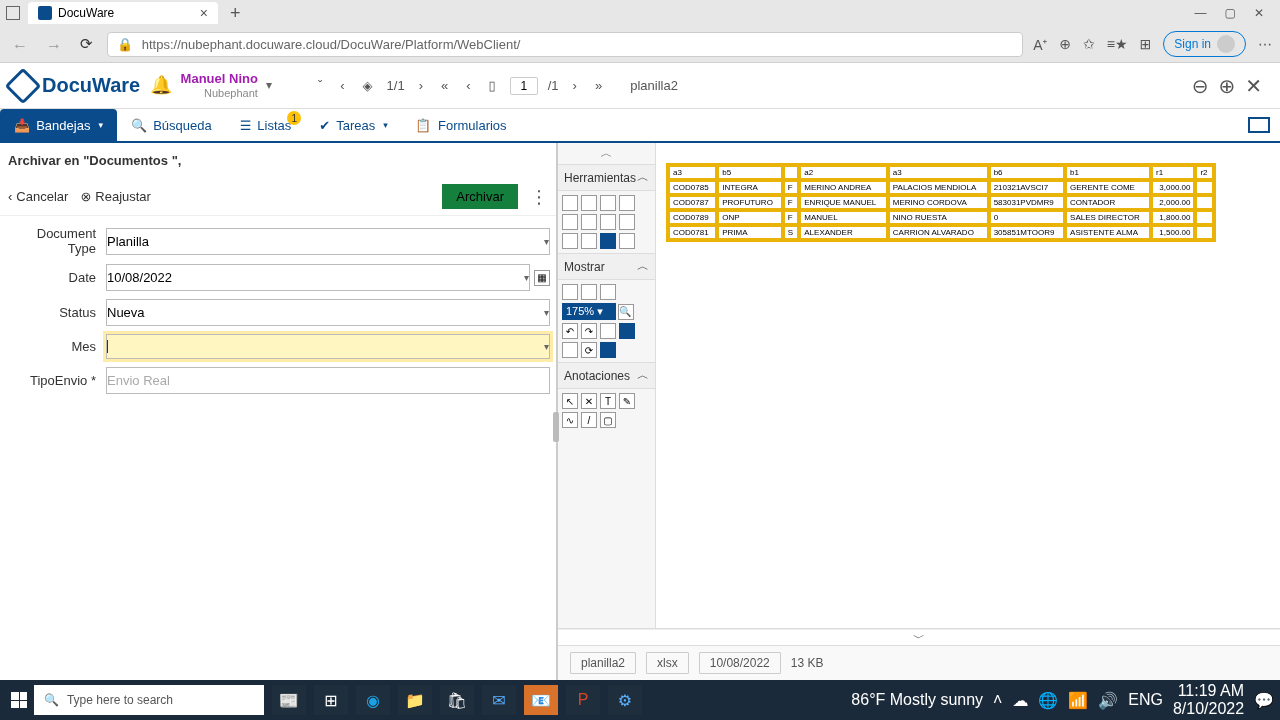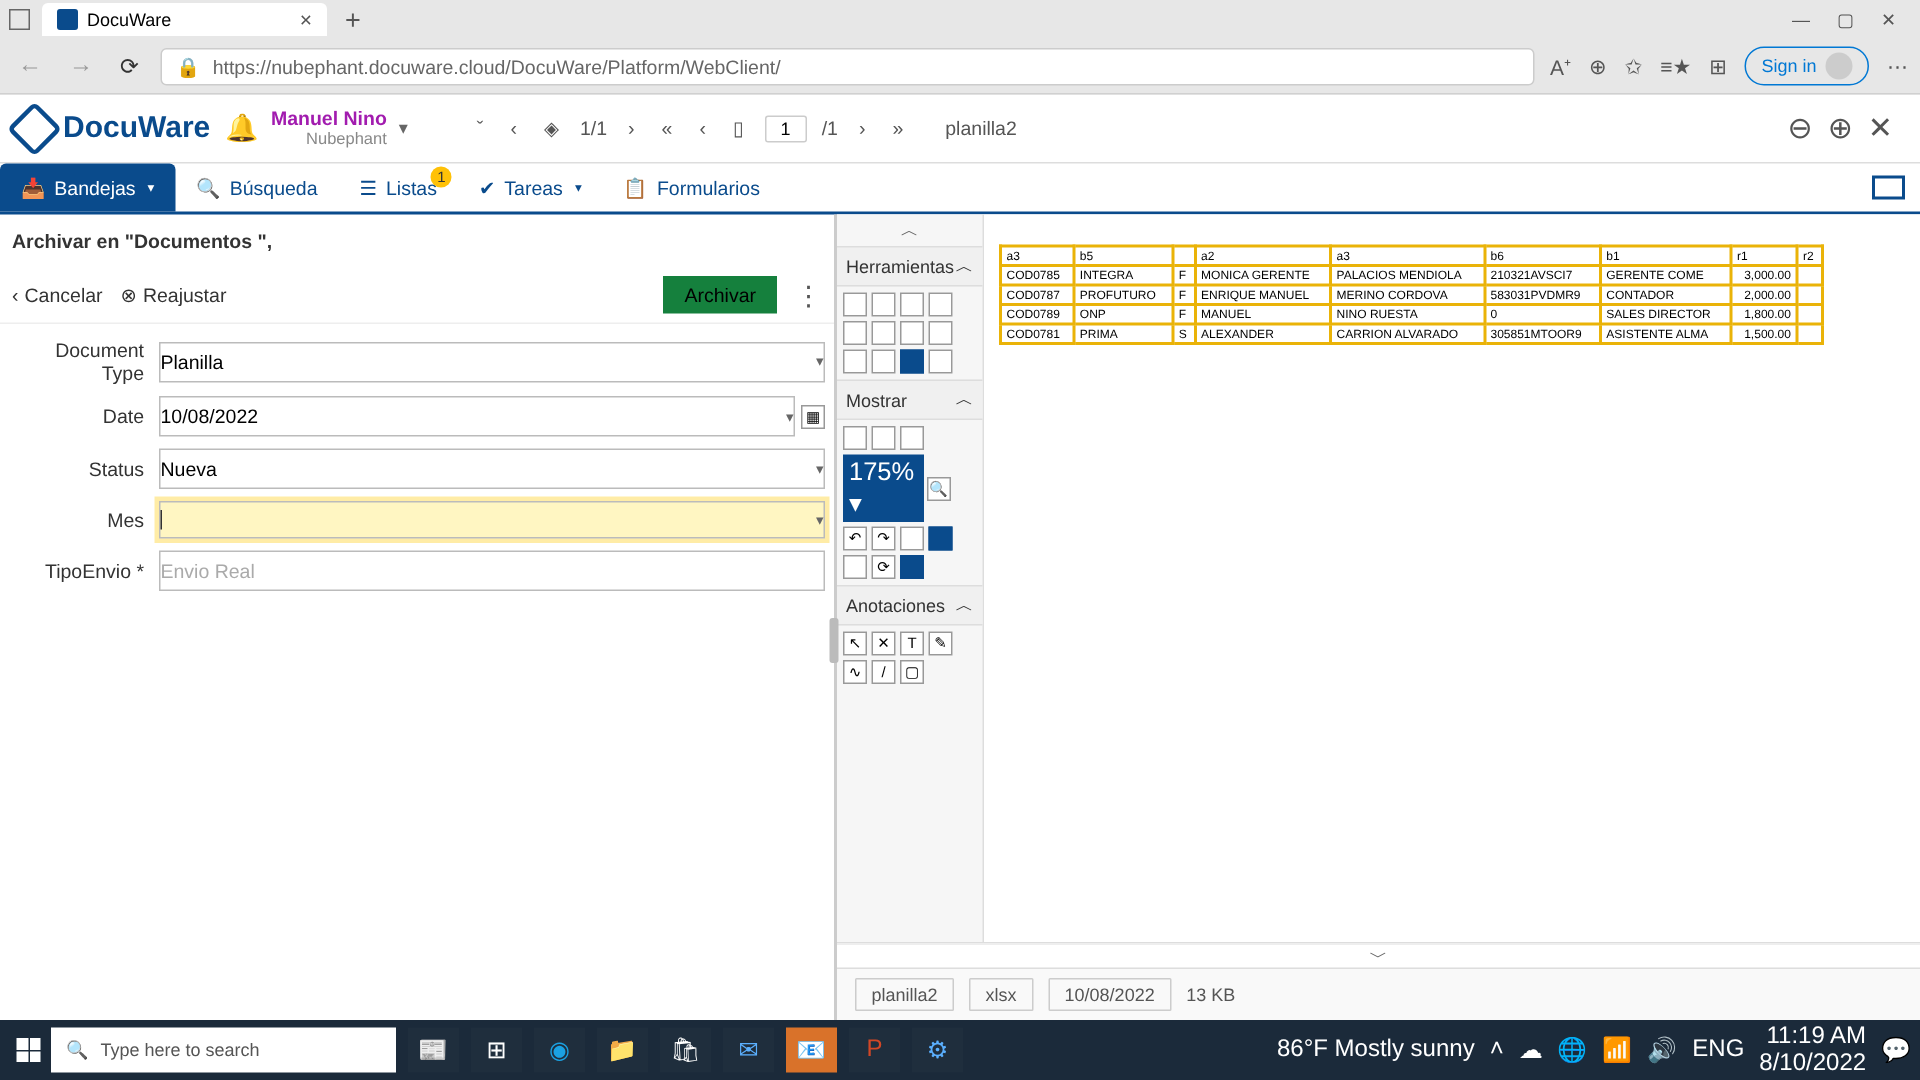--- a/index.html
+++ b/index.html
@@ -74,26 +74,26 @@
 .placeholder { color: #aaa; }
 
 
 .tools-col { width: 98px; background: #f6f6f6; border-right: 1px solid #ddd; display: flex; flex-direction: column; font-size: 11px; }
 .tools-col .collapse-up { text-align: center; font-size: 12px; color: #666; padding: 2px; cursor: pointer;}
 .tool-section-hd { background: #f0f0f0; padding: 4px 6px; font-size: 12px; color: #333; display: flex; align-items: center; justify-content: space-between; border-top: 1px solid #ddd; border-bottom: 1px solid #ddd;}
 .tool-grid { display: flex; flex-wrap: wrap; padding: 4px; gap: 3px; }
 .tool { width: 16px; height: 16px; border: 1px solid #999; background: #fff; cursor: pointer; display:flex; align-items:center; justify-content:center; font-size:10px;}
 .tool.sel-t { background: #0a4b8c; border-color: #0a4b8c; }
 .zoom-sel { display: flex; align-items: center; gap: 2px; }
-.zoom-sel select, .zoom-box { background: #0a4b8c; color: #fff; font-size: 17px; padding: 2px 4px; border: none; width: 54px;}
+.zoom-sel select, .zoom-box { background: #0a4b8c; color: #fff; font-size: 11px; padding: 2px 4px; border: none; width: 54px;}
 
 
 .preview { flex: 1; overflow: auto; background: #fff; padding: 20px 10px; }
 .doc-table { border-collapse: collapse; font-size: 8px; width: 550px;}
-.doc-table td, .doc-table th { border: 2px solid #eab308; padding: 1px 3px; text-align: left; white-space: nowrap; overflow: hidden;}
+.doc-table td, .doc-table th { border: 4px solid #eab308; padding: 1px 3px; text-align: left; white-space: nowrap; overflow: hidden;}
 .doc-table th { font-weight: normal; }
 .doc-table .num { text-align: right; }
 
 
 .doc-footer { display: flex; align-items: center; gap: 10px; padding: 6px 12px; border-top: 1px solid #ddd; font-size: 12px; color: #555; background: #f9f9f9;}
 .doc-footer .chip { border: 1px solid #ccc; padding: 3px 10px; border-radius: 1px; }
 .collapse-down { text-align: center; font-size: 12px; color: #666; padding: 0; cursor: pointer; height: 16px; border-top: 1px solid #eee;}
 
 .right-top { display: flex; border-bottom: 1px solid #ddd; min-height: 0; flex: 1;}
 
@@ -350,21 +350,21 @@
                 <th>b1</th>
                 <th>r1</th>
                 <th>r2</th>
               </tr>
             </thead>
           <tbody id="doc-body">
               <tr>
                 <td>COD0785</td>
                 <td>INTEGRA</td>
                 <td>F</td>
-                <td>MONICA GERENTE</td>
+                <td>MERINO ANDREA</td>
                 <td>PALACIOS MENDIOLA</td>
                 <td>210321AVSCI7</td>
                 <td>GERENTE COME</td>
                 <td class="num">3,000.00</td>
                 <td></td>
               </tr>
               <tr>
                 <td>COD0787</td>
                 <td>PROFUTURO</td>
                 <td>F</td>

